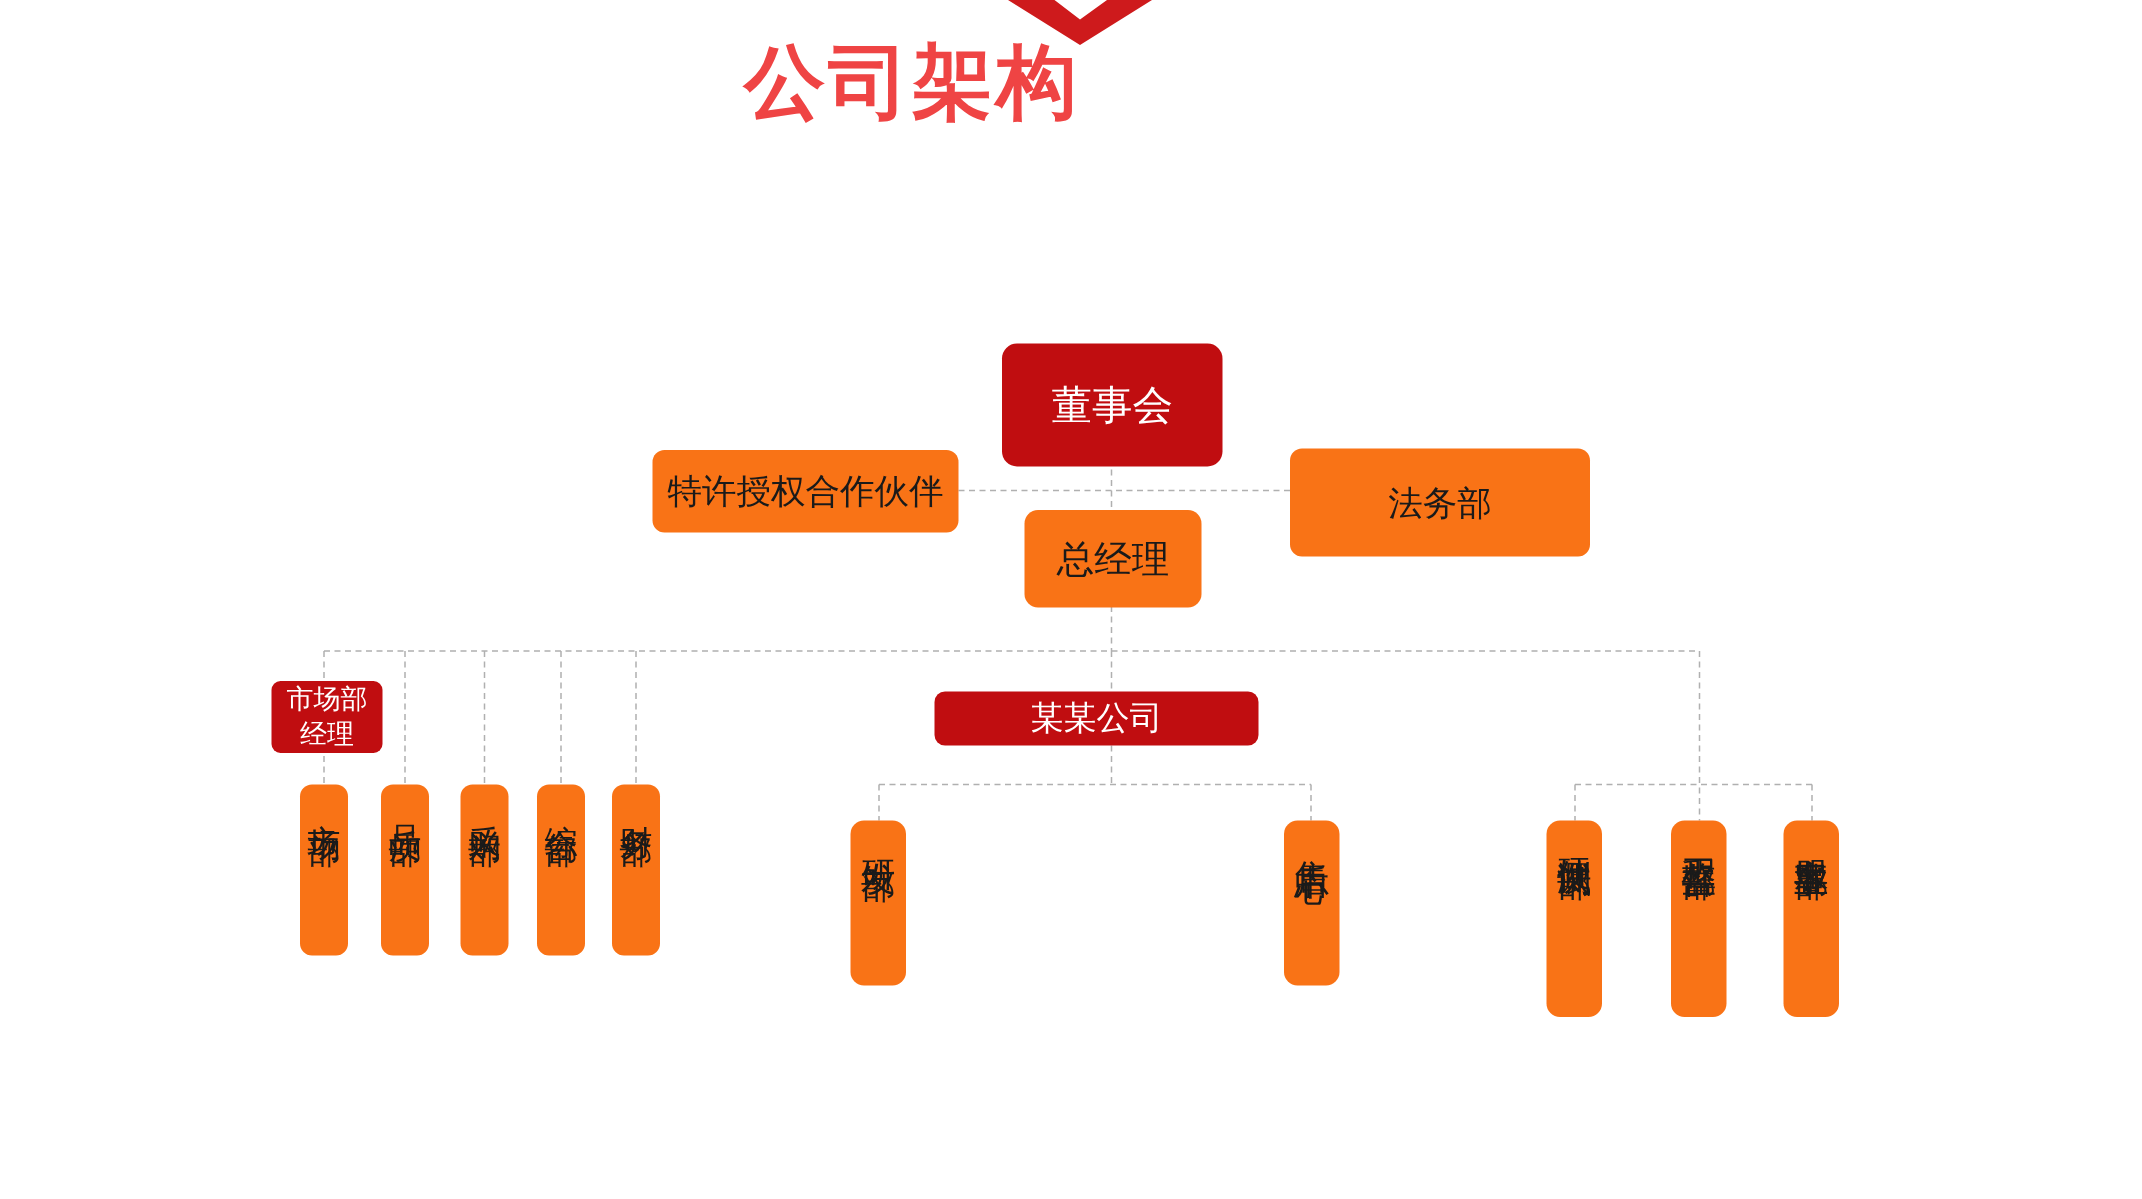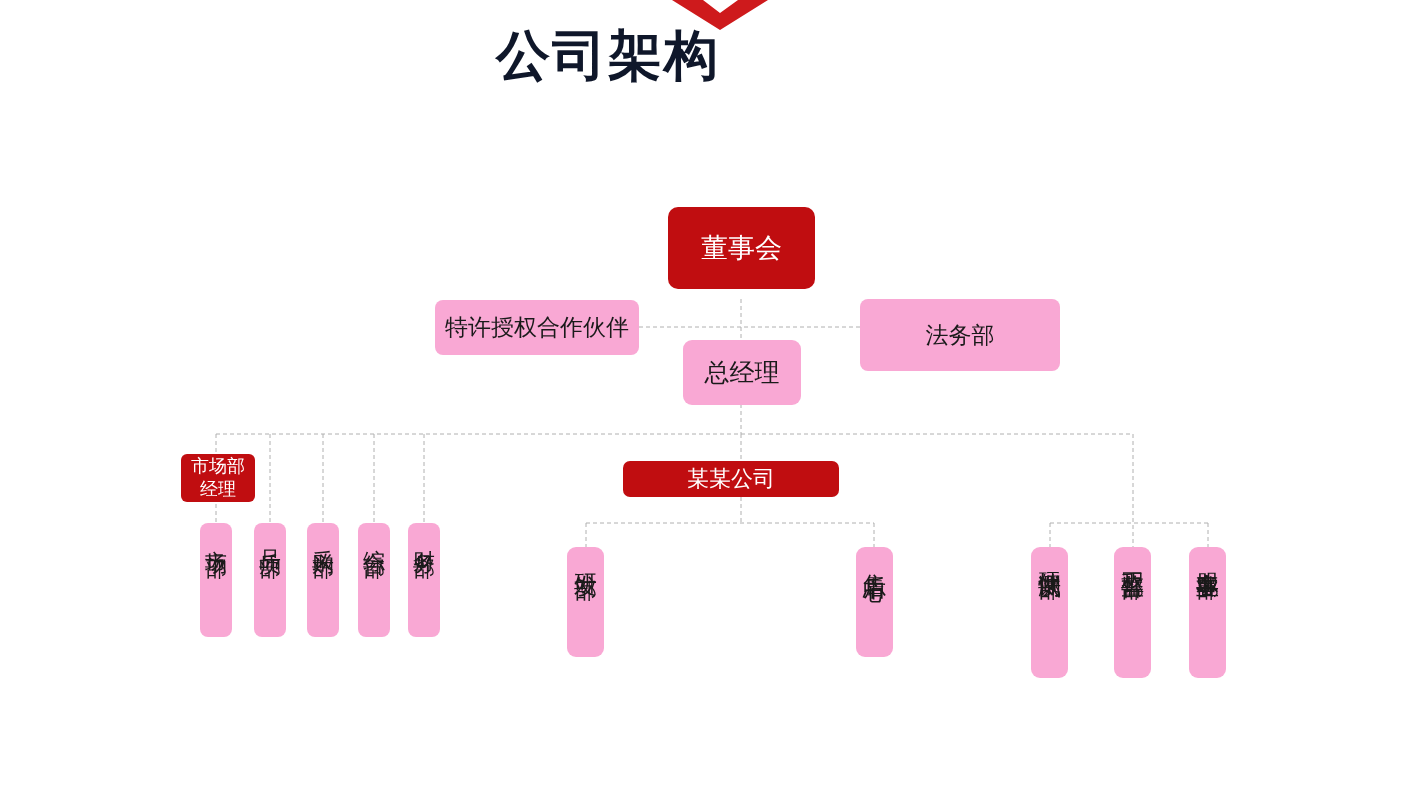--- a/index.html
+++ b/index.html
@@ -6,36 +6,36 @@
   .stage {
     position:relative; width:1428px; height:799px; overflow:hidden;
     background:#ffffff;
     font-family:"Liberation Sans","DejaVu Sans",sans-serif;
   }
   .overlay { position:absolute; left:0; top:0; z-index:1; }
   .dash { stroke:#B0B0B0; stroke-width:1; stroke-dasharray:4 3; fill:none; }
 
   .title-zh {
     position:absolute; left:496px; top:24px; z-index:2;
-    font-size:54px; font-weight:900; color:#0f172a; letter-spacing:2px;
+    font-size:54px; font-weight:900; color:#ef4444; letter-spacing:2px;
     line-height:62px; white-space:nowrap;
   }
   .title-en {
     position:absolute; left:727px; top:43px; z-index:2;
     font-size:15px; font-weight:bold; color:#A6A6A6;
     letter-spacing:8px; line-height:21px; white-space:nowrap;
   }
 
   .node {
     position:absolute; z-index:2; box-sizing:border-box;
     display:flex; align-items:center; justify-content:center;
     text-align:center; white-space:nowrap;
   }
   .red-node  { background:#C00D10; color:#ffffff; }
-  .gray-node { background:#f9a8d4; color:#1A1A1A; }
+  .gray-node { background:#f97316; color:#1A1A1A; }
 
   .vnode { align-items:flex-start; }
   .vtext {
     writing-mode:vertical-rl; text-orientation:upright;
     white-space:normal; line-height:1;
   }
   .vsmall { font-size:22px; letter-spacing:3px; padding-top:9px; }
   .vmid   { font-size:23px; letter-spacing:2px; padding-top:8px; }
   .vright { font-size:23px; letter-spacing:1px; padding-top:7px; }
 
@@ -68,21 +68,21 @@
     <line class="dash" x1="874" y1="523" x2="874" y2="547"></line>
 
     <line class="dash" x1="1133" y1="434" x2="1133" y2="547"></line>
     <line class="dash" x1="1050" y1="523" x2="1208" y2="523"></line>
     <line class="dash" x1="1050" y1="523" x2="1050" y2="547"></line>
     <line class="dash" x1="1208" y1="523" x2="1208" y2="547"></line>
   </svg>
 
   <div class="title-zh">公司架构</div>
 
-  <div class="node red-node" style="left:668px;top:207px;width:147px;height:82px;border-radius:10px;font-size:27px;">
+  <div class="node red-node" style="left:668px;top:229px;width:147px;height:82px;border-radius:10px;font-size:27px;">
     <span>董事会</span>
   </div>
 
   <div class="node gray-node" style="left:435px;top:300px;width:204px;height:55px;border-radius:8px;font-size:23px;">
     <span>特许授权合作伙伴</span>
   </div>
 
   <div class="node gray-node" style="left:860px;top:299px;width:200px;height:72px;border-radius:8px;font-size:23px;">
     <span>法务部</span>
   </div>

